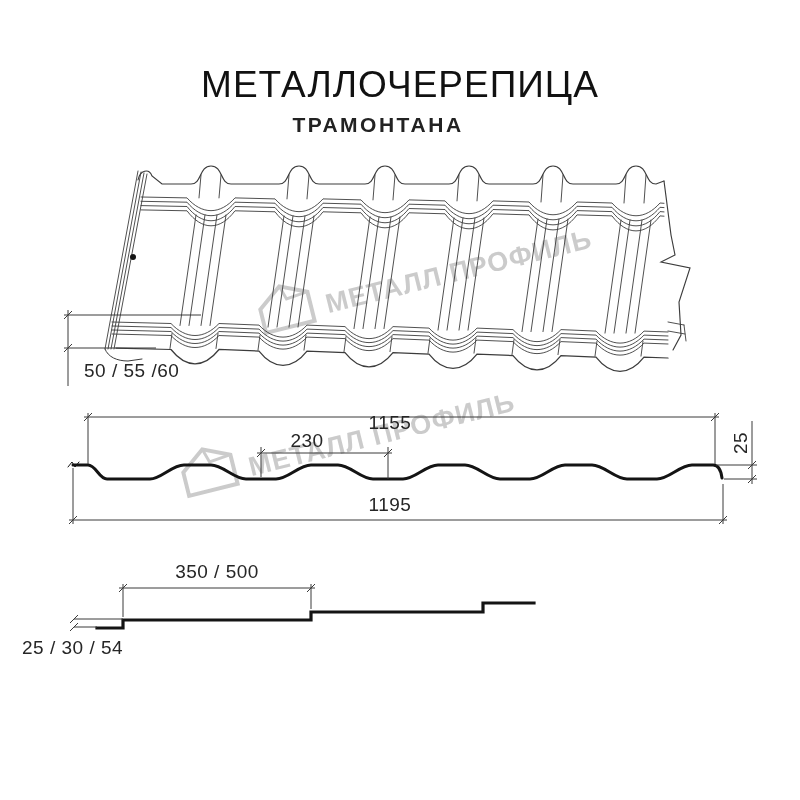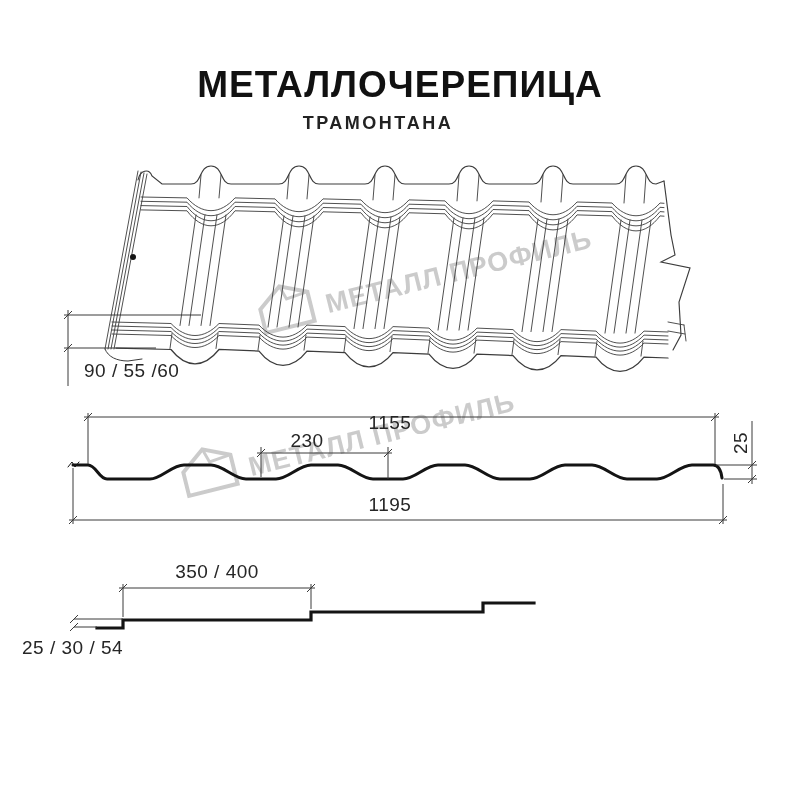--- a/index.html
+++ b/index.html
@@ -1,21 +1,21 @@
 <!DOCTYPE html>
 <html><head>
 <meta charset="utf-8">
 <style>
   html,body{margin:0;padding:0;background:#fff;}
   #page{position:relative;width:800px;height:800px;background:#fff;overflow:hidden;
         font-family:"Liberation Sans",sans-serif;color:#1c1c1c;}
-  .ttl{position:absolute;left:0;width:800px;text-align:center;font-weight:700;
+  .ttl{position:absolute;left:0;width:800px;text-align:center;font-weight:400;
        font-size:37px;letter-spacing:1px;color:#111;z-index:3;}
   .sub{position:absolute;left:0;width:756px;text-align:center;font-weight:bold;
-       font-size:18px;letter-spacing:2.5px;color:#222;z-index:3;}
+       font-size:21px;letter-spacing:2.5px;color:#222;z-index:3;}
   .dim{position:absolute;font-size:19px;letter-spacing:.5px;color:#262626;z-index:3;white-space:nowrap;}
   .ctr{text-align:center;}
   .wm{position:absolute;display:flex;align-items:flex-end;gap:10px;z-index:1;
       transform-origin:left bottom;transform:rotate(-14deg);color:#c9c9c9;
       font-weight:bold;font-size:27px;letter-spacing:1px;white-space:nowrap;opacity:.95;}
   .wm svg{display:block;}
   #art{position:absolute;left:0;top:0;z-index:2;}
 </style>
 </head>
 <body>
@@ -34,26 +34,26 @@
   </div>
 
   <div class="wm" style="left:185px;top:452px">
     <svg width="60" height="48" viewBox="0 0 60 48">
       <path d="M5,21 L29,3 L55,15 L55,45 L5,45 Z" fill="none" stroke="currentColor" stroke-width="4"></path>
       <path d="M29,3 L33,17 L55,15" fill="none" stroke="currentColor" stroke-width="3"></path>
     </svg>
     <span>МЕТАЛЛ ПРОФИЛЬ</span>
   </div>
 
-  <div class="dim" style="left:84px;top:360px">90 / 55 /60</div>
+  <div class="dim" style="left:84px;top:360px">50 / 55 /60</div>
   <div class="dim ctr" style="left:340px;top:412px;width:100px">1155</div>
   <div class="dim ctr" style="left:267px;top:430px;width:80px">230</div>
   <div class="dim ctr" style="left:721px;top:432px;width:40px;transform:rotate(-90deg)">25</div>
   <div class="dim ctr" style="left:340px;top:494px;width:100px">1195</div>
-  <div class="dim ctr" style="left:147px;top:561px;width:140px">350 / 400</div>
+  <div class="dim ctr" style="left:147px;top:561px;width:140px">350 / 500</div>
   <div class="dim" style="left:22px;top:637px">25 / 30 / 54</div>
 
   <svg id="art" width="800" height="800" viewBox="0 0 800 800">
 
     <g id="g3d" fill="none" stroke="#3c3c3c" stroke-linecap="round">
         <path d="M138,180 C140,170 149,168 152,176 L162,184 L191,184 C202,184 199,166 211,166 C223,166 220,184 231,184 L279,184 C290,184 287,166 299,166 C311,166 308,184 319,184 L365,184 C376,184 373,166 385,166 C397,166 394,184 405,184 L449,184 C460,184 457,166 469,166 C481,166 478,184 489,184 L533,184 C544,184 541,166 553,166 C565,166 562,184 573,184 L616,184 C627,184 624,166 636,166 C648,166 645,184 656,184 L656,184 L664,181" stroke-width="1.2"></path>
         <path d="M141,197.0 L187,197.9 C202,214.9 220,214.9 235,197.9 L275,198.9 C290,215.9 308,215.9 323,198.9 L361,199.9 C376,216.9 394,216.9 409,199.9 L445,200.9 C460,217.9 478,217.9 493,200.9 L529,202.0 C544,219.0 562,219.0 577,202.0 L612,203.0 C627,220.0 645,220.0 660,203.0 L664,203.3" stroke-width="0.9"></path>
         <path d="M141,201.3 L187,202.2 C202,220.2 220,220.2 235,202.2 L275,203.2 C290,221.2 308,221.2 323,203.2 L361,204.2 C376,222.2 394,222.2 409,204.2 L445,205.2 C460,223.2 478,223.2 493,205.2 L529,206.3 C544,224.3 562,224.3 577,206.3 L612,207.3 C627,225.3 645,225.3 660,207.3 L664,207.6" stroke-width="0.9"></path>
         <path d="M141,205.6 L187,206.5 C202,225.5 220,225.5 235,206.5 L275,207.5 C290,226.5 308,226.5 323,207.5 L361,208.5 C376,227.5 394,227.5 409,208.5 L445,209.5 C460,228.5 478,228.5 493,209.5 L529,210.6 C544,229.6 562,229.6 577,210.6 L612,211.6 C627,230.6 645,230.6 660,211.6 L664,211.9" stroke-width="0.9"></path>
         <path d="M141,209.9 L187,210.8 C202,230.8 220,230.8 235,210.8 L275,211.8 C290,231.8 308,231.8 323,211.8 L361,212.8 C376,232.8 394,232.8 409,212.8 L445,213.8 C460,233.8 478,233.8 493,213.8 L529,214.9 C544,234.9 562,234.9 577,214.9 L612,215.9 C627,235.9 645,235.9 660,215.9 L664,216.2" stroke-width="0.9"></path>

